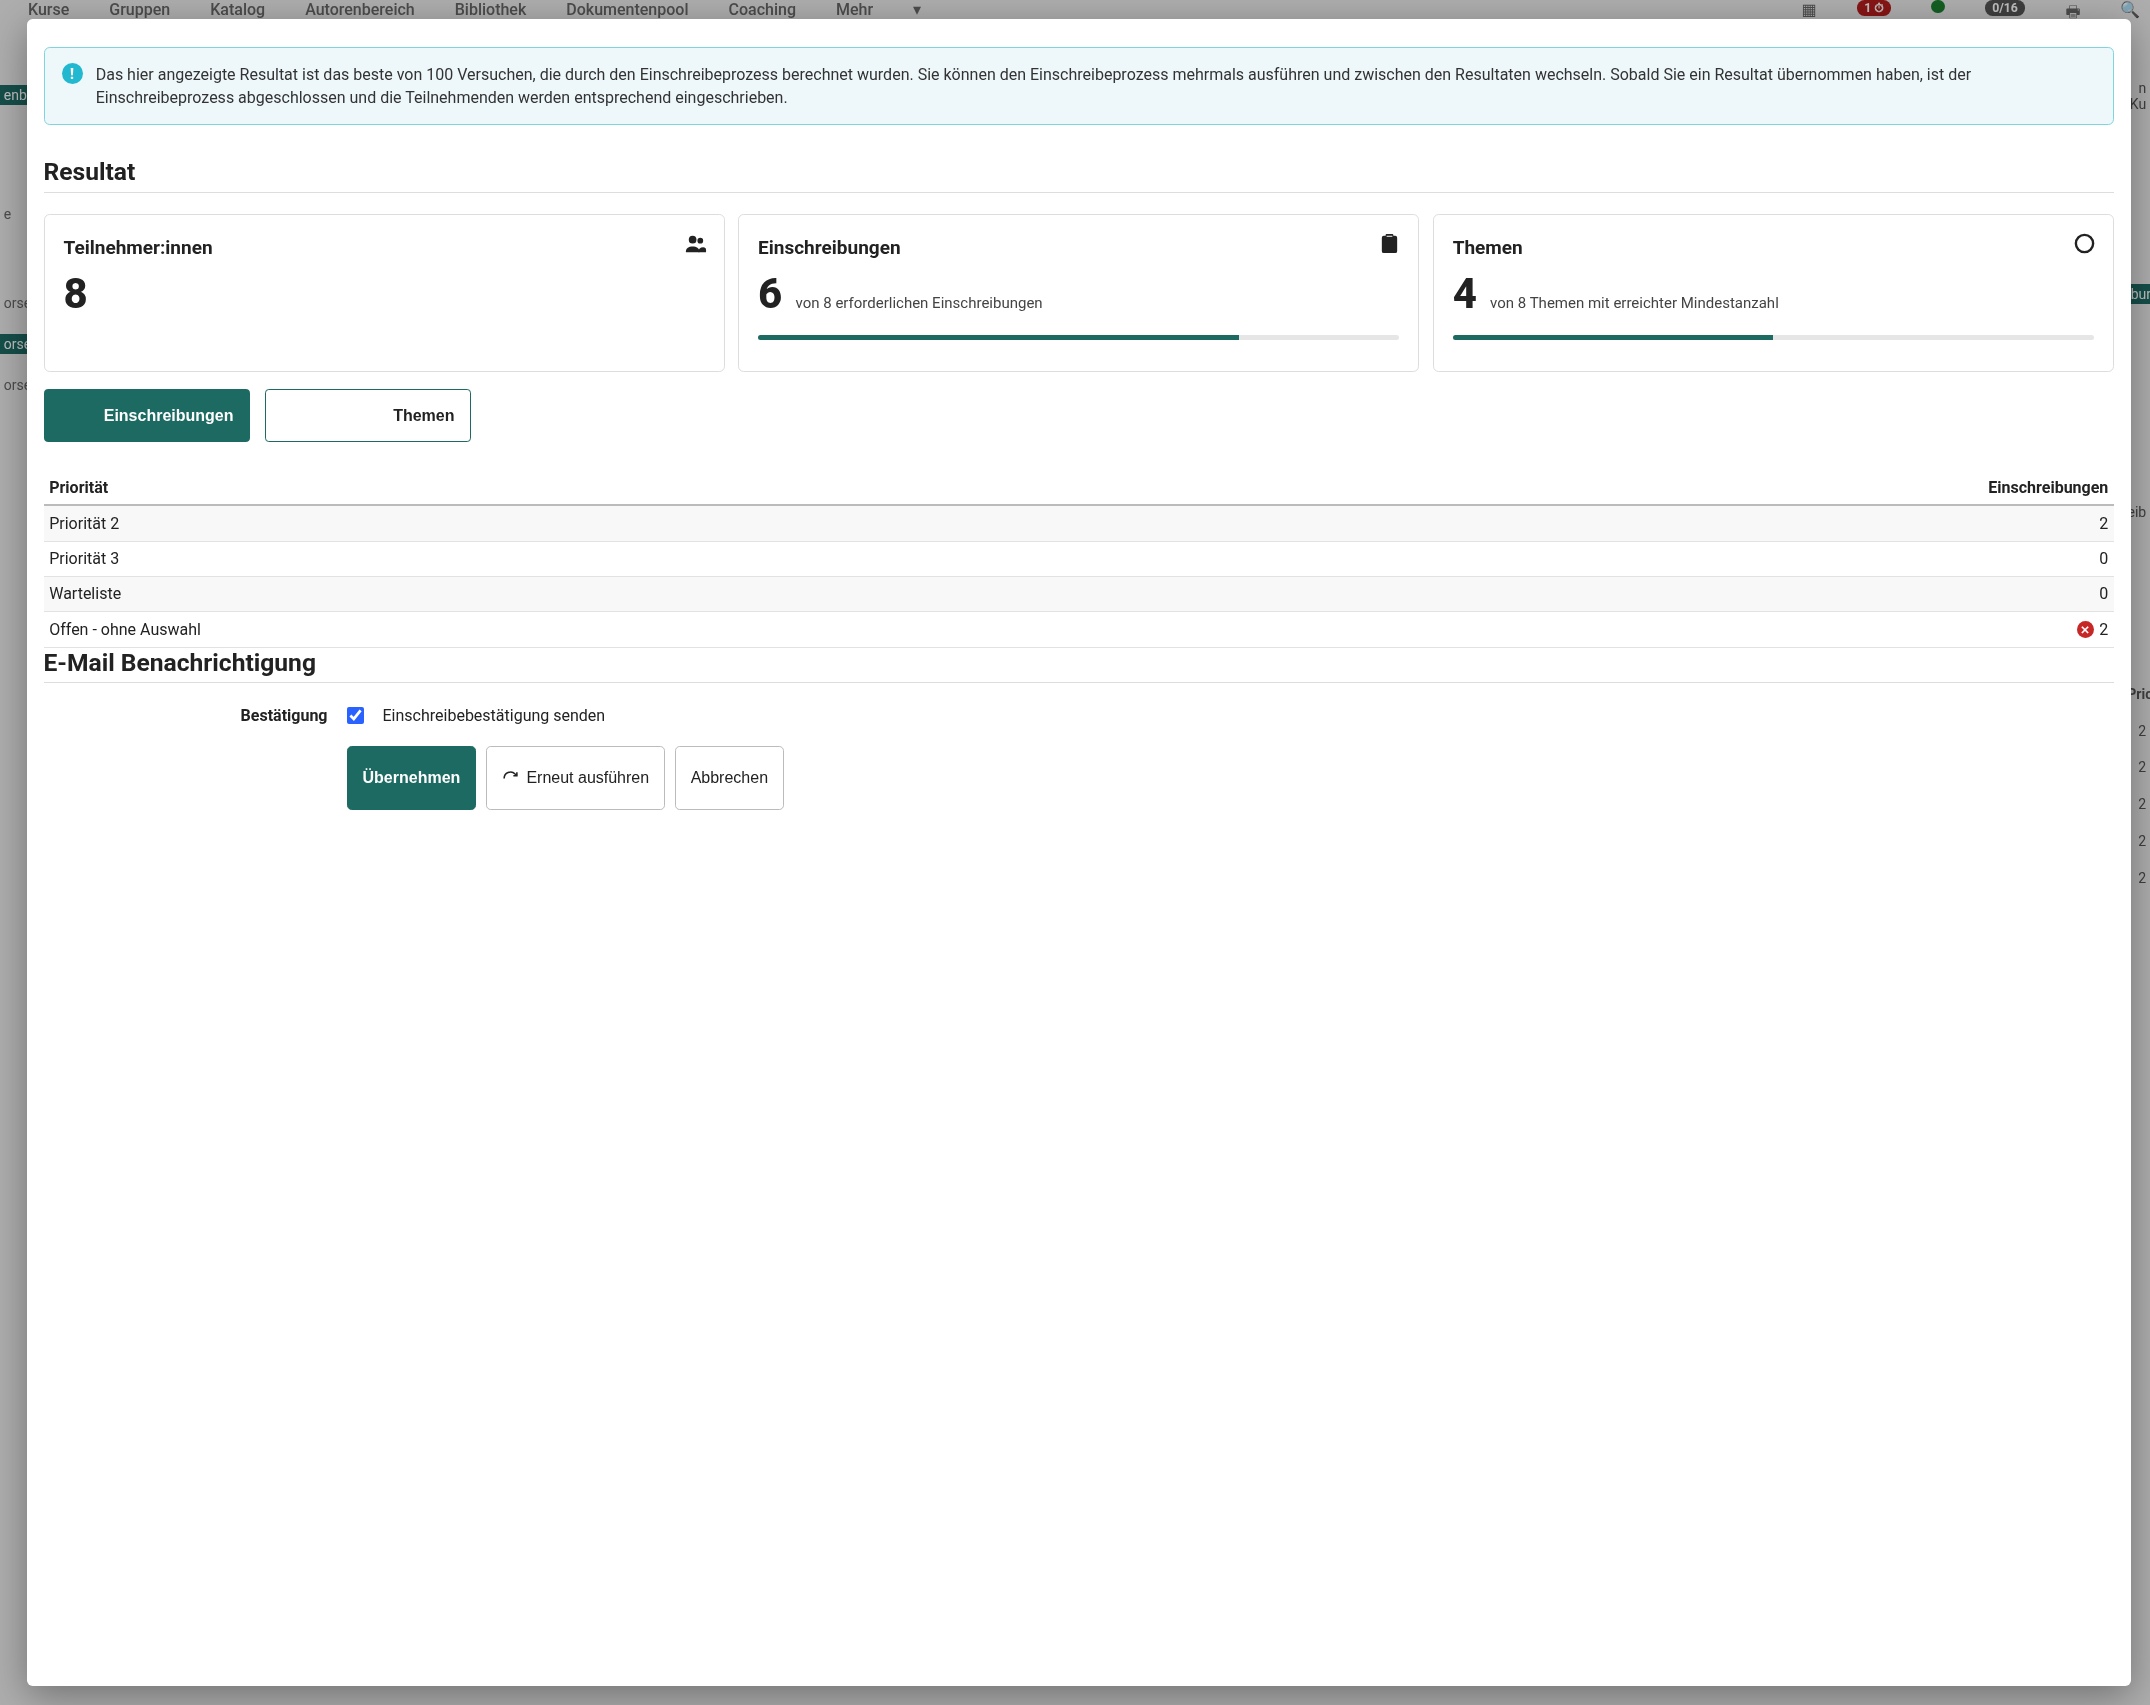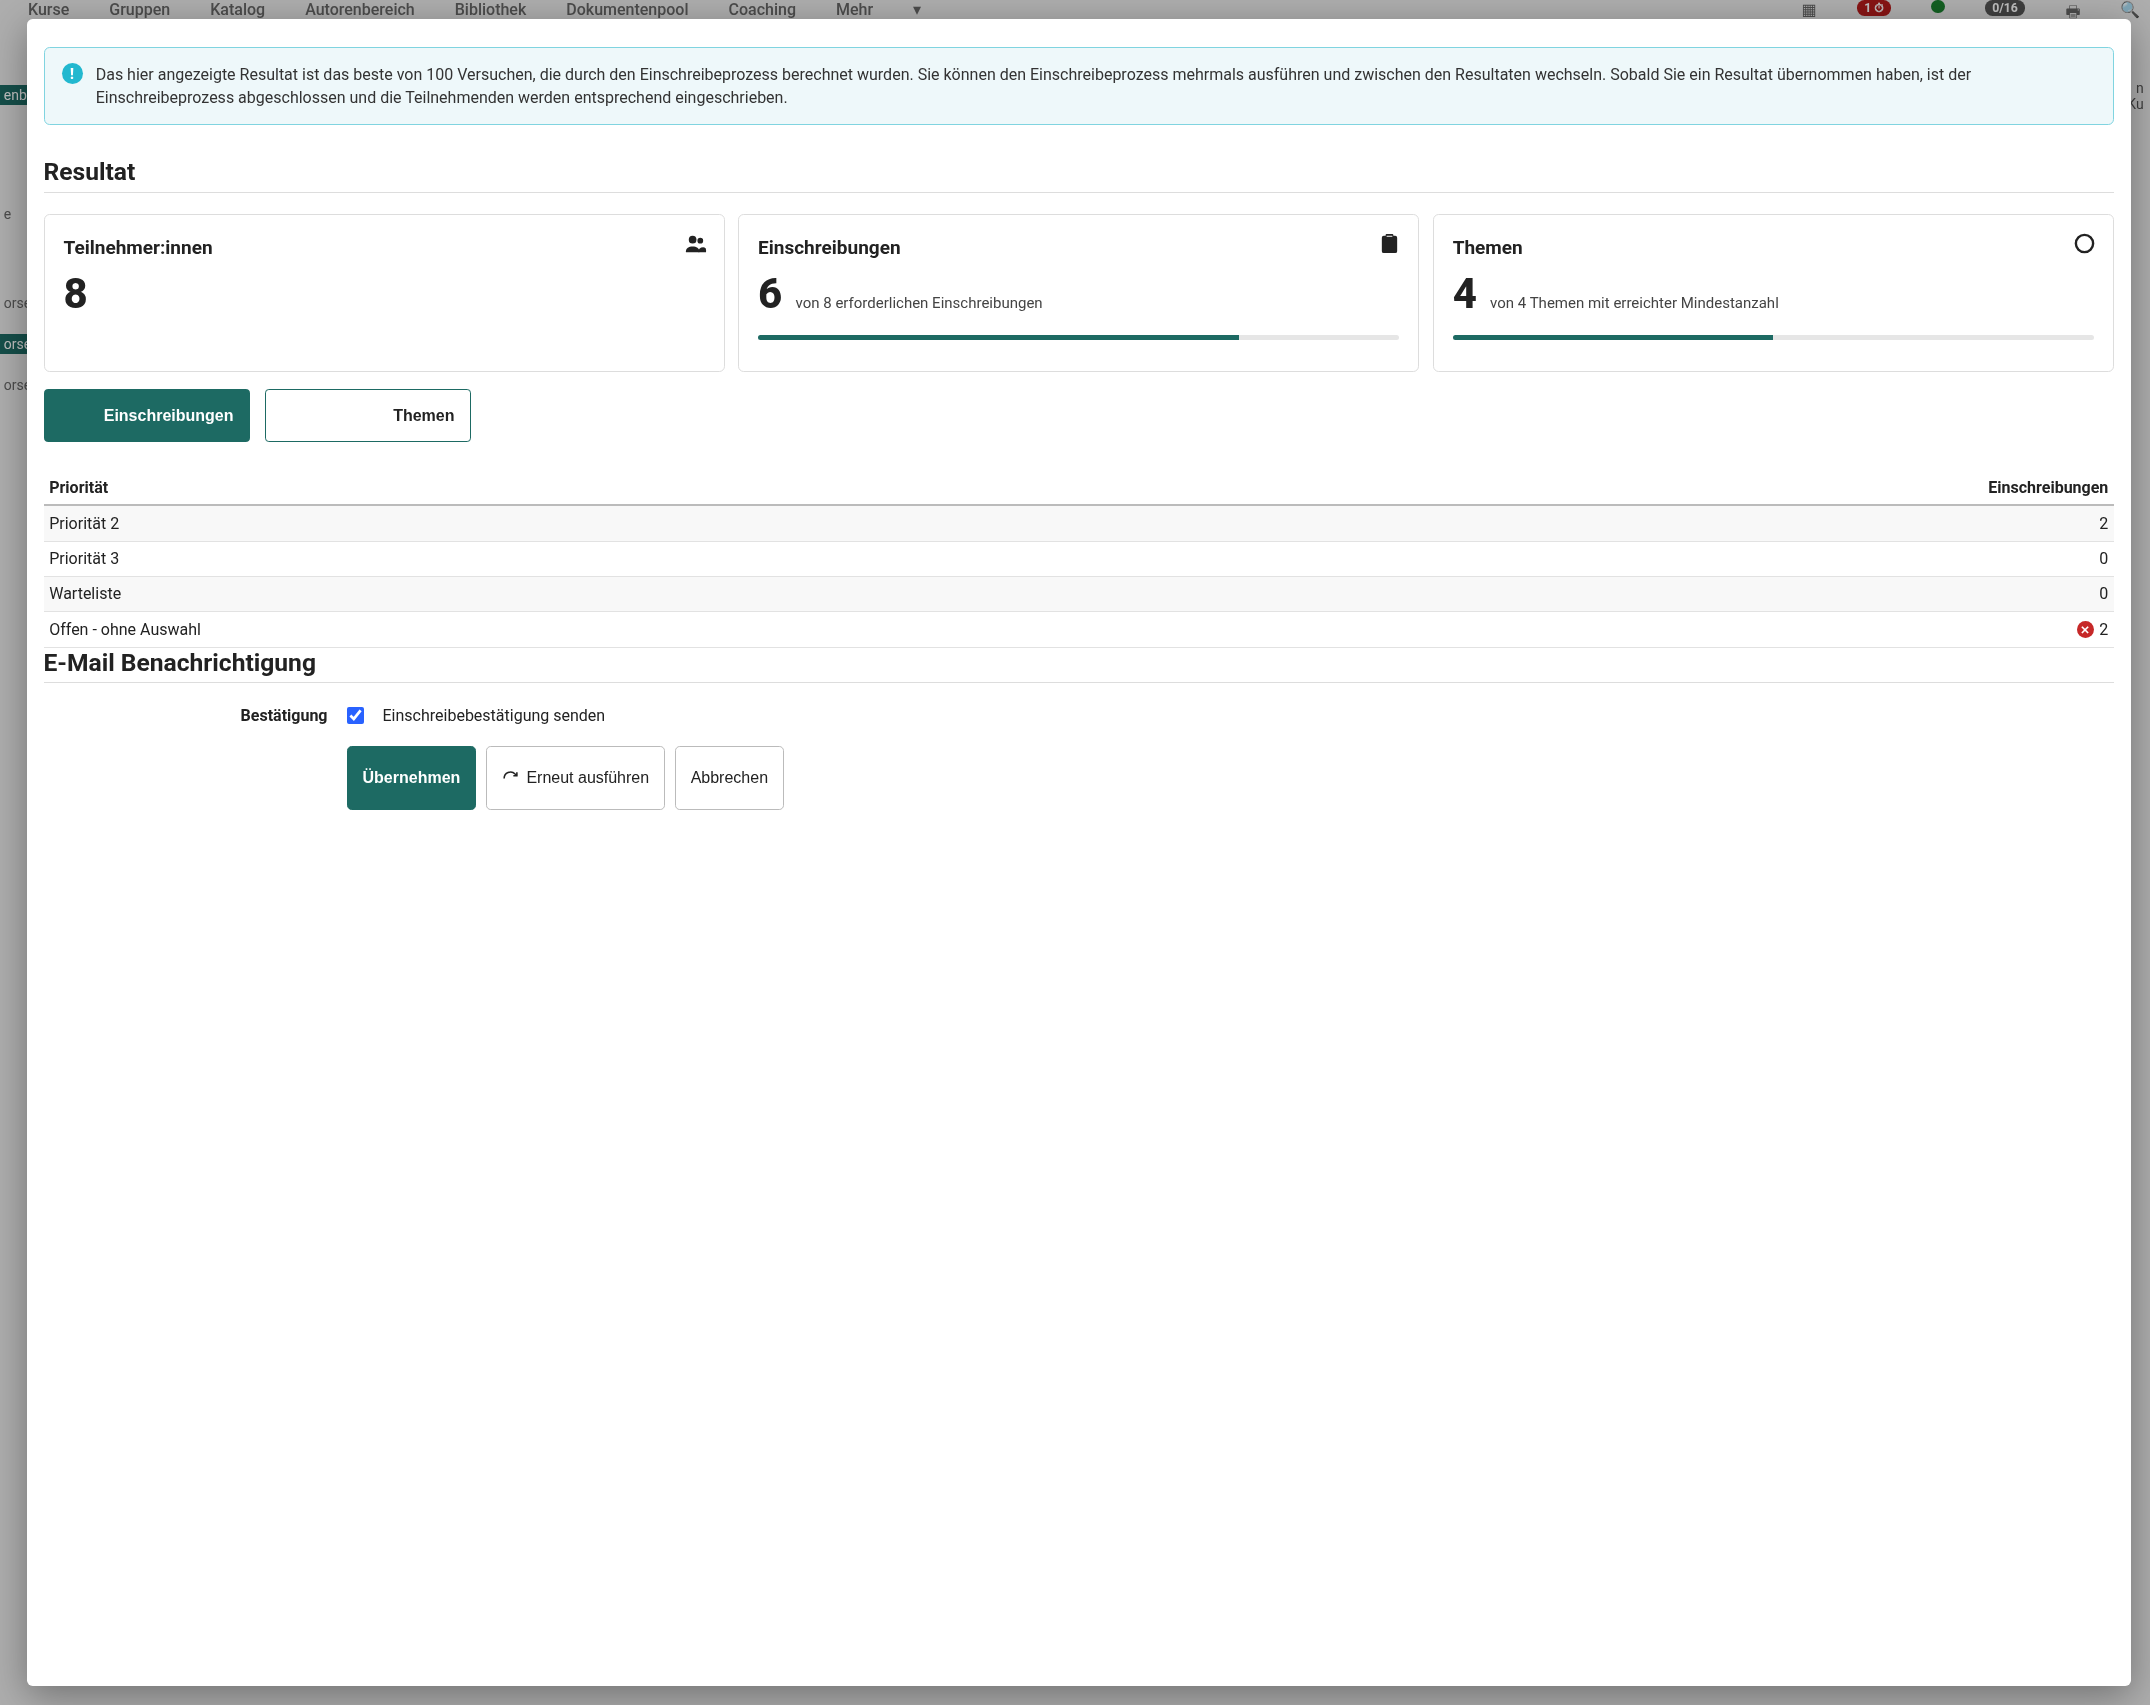--- a/index.html
+++ b/index.html
@@ -31,21 +31,21 @@
   .bg-topnav .green-dot { width:13.2px;height:13.2px;border-radius:50%;background:#1a7f2e; }
   .bg-sidestrip {
     position:absolute; left:0; top:57px; bottom:0; width:28px;
     display:flex; flex-direction:column; gap:21px; padding-top:28px;
     font-size:14px; color:#666; overflow:hidden;
   }
   .bg-sidestrip div { padding:1.9px 3.8px; white-space:nowrap; }
   .bg-sidestrip .teal { background:#1d6a63; color:#fff; }
   .bg-rightstrip {
     position:absolute; right:0; top:76px; bottom:12px; width:26.5px; overflow:hidden;
-    font-size:14px; color:#555; display:flex; flex-direction:row; gap:13.2px;
+    font-size:14px; color:#555; display:flex; flex-direction:column; gap:13.2px;
   }
   .bg-rightstrip .tealtag { background:#1d6a63; color:#fff; padding:1.9px 3.8px; }
   .bg-rightstrip .cell { text-align:right; padding:3.8px; }
 
   
   .modal {
     position: fixed; left: 26.5px; right: 19px; top: 19px; bottom: 19px;
     background: #fff;
     border-radius: 5.7px;
     box-shadow: 0 9.5px 38px rgba(0,0,0,.35);
@@ -232,21 +232,21 @@
       </div>
 
       <div class="card">
         <div class="corner-icon">
           <svg class="ico" viewBox="0 0 24 24" fill="none" stroke="currentColor" stroke-width="2.5">
               <circle cx="12" cy="12" r="9"></circle>
             </svg>
         </div>
         <div class="title">Themen</div>
         <span class="big">4</span>
-        <span class="sub">von 4 Themen mit erreichter Mindestanzahl</span>
+        <span class="sub">von 8 Themen mit erreichter Mindestanzahl</span>
         <div class="progress">
           <div class="bar" id="bar-topics" style="width: 50%;"></div>
         </div>
       </div>
 
     </div>
 
     <div class="tabs-row">
       <button class="tab-btn active">Einschreibungen</button>
       <button class="tab-btn">Themen</button>

